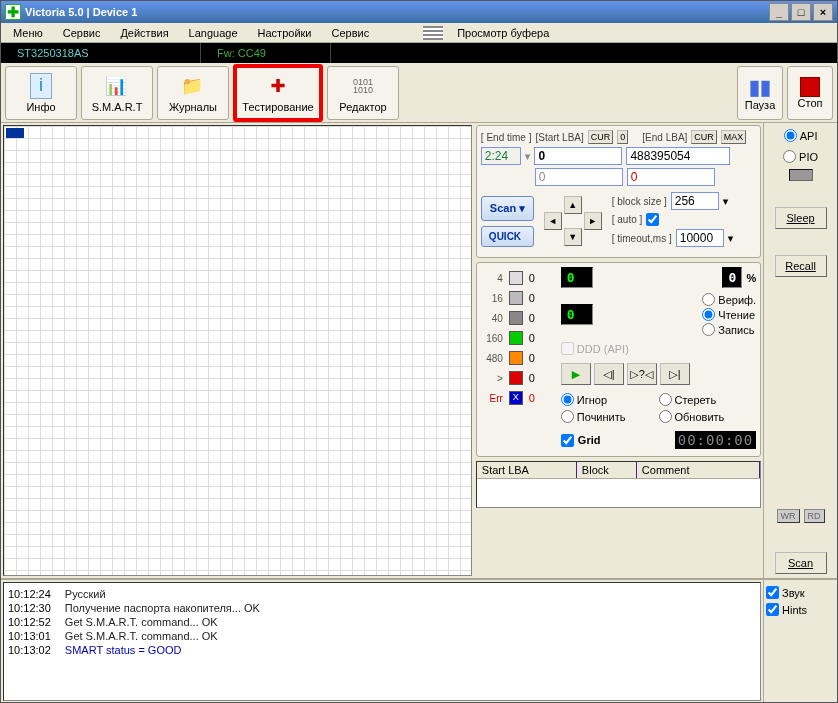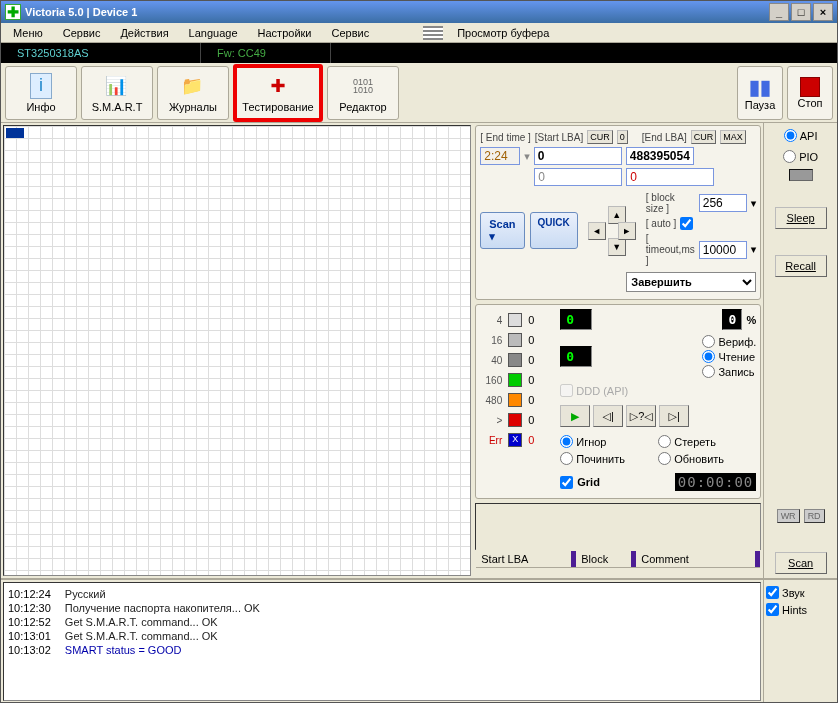--- a/index.html
+++ b/index.html
@@ -51,21 +51,21 @@
 .block{width:14px;height:14px;border:1px solid #555;}
 .digi{background:#000;color:#0f0;font-family:monospace;padding:2px 5px;border:1px inset #333;font-size:13px;font-weight:bold;display:inline-block;min-width:32px;}
 .digi.pct{color:#fff;min-width:20px;}
 .radio{display:flex;align-items:center;gap:3px;font-size:11px;margin:2px 0;}
 .ddd{color:#aaa;font-size:10px;}
 .playrow{display:flex;gap:3px;}
 .playbtn{width:30px;height:22px;border:1px outset #bbb;background:#e8e5d9;display:flex;align-items:center;justify-content:center;cursor:pointer;font-size:11px;}
 .timer{background:#000;color:#888;font-family:monospace;font-size:14px;padding:1px 3px;letter-spacing:1px;}
 .tbl{border:1px inset #888;background:#fff;height:47px;font-size:10px;}
 .tbl .hdr{display:flex;background:#ece9d8;border-bottom:1px solid #aca899;}
-.tbl .hdr div{padding:2px 5px;border-right:5px solid #4c1d95;margin-top:47px;}
+.tbl .hdr div{padding:2px 5px;border-right:1px solid #4c1d95;}
 .sidebtn{padding:4px 2px;border:1px outset #bbb;background:#ece9d8;cursor:pointer;text-decoration:underline;font-size:11px;width:52px;text-align:center;}
 .smbtn{font-size:9px;padding:1px 3px;border:1px outset #888;background:#ccc;color:#666;cursor:pointer;}
 .logpane{border-top:2px solid #aca899;display:flex;height:125px;}
 .logtext{flex:1;background:#fff;border:1px inset #888;padding:4px;overflow:auto;margin:2px;}
 .logline{display:flex;gap:14px;padding:1px 0;font-size:12px;}
 .logtime{color:#000;}
 .logmsg{color:#222;}
 .logmsg.blue{color:#00a;}
 .logside{width:74px;padding:6px 2px;border-left:1px solid #aca899;}
 </style>
@@ -145,32 +145,32 @@
         <span class="lblsm">[ End time ]</span>
         <span class="lblsm">[Start LBA]</span>
         <span class="minibtn">CUR</span>
         <span class="minibtn">0</span>
         <span style="width:6px"></span>
         <span class="lblsm">[End LBA]</span>
         <span class="minibtn">CUR</span>
         <span class="minibtn">MAX</span>
       </div>
       <div class="row">
-        <input type="text" style="width: 40px; color: #a16207;" disabled="" value="2:24">
+        <input type="text" style="width: 40px; color: #15803d;" disabled="" value="2:24">
         <span style="color:#888;">▾</span>
         <input type="text" style="width: 88px; font-weight: bold;" value="0">
-        <input type="text" style="width: 68px; font-weight: bold;" value="488395054">
+        <input type="text" style="width: 104px; font-weight: normal;" value="488395054">
       </div>
       <div class="row">
         <span style="width:50px;"></span>
         <input type="text" style="width: 88px; color: rgb(136, 136, 136);" value="0">
         <input type="text" style="width: 88px; color: rgb(204, 0, 0);" value="0">
       </div>
       <div class="row" style="margin-top:6px;">
-        <div style="display:flex;flex-direction:row;gap:5px;">
+        <div style="display:flex;flex-direction:column;gap:5px;">
           <div class="scanbtn"><span>Scan</span> ▾</div>
           <div class="quickbtn">QUICK</div>
         </div>
         <div class="arrows">
           <div class="arr-u">▲</div>
           <div class="arr-d">▼</div>
           <div class="arr-l">◄</div>
           <div class="arr-r">►</div>
         </div>
         <div style="font-size:10px;">
@@ -182,23 +182,20 @@
           <div class="row">
               <span class="lblsm">[ auto ]</span>
             <input type="checkbox" checked="" style="">
             </div>
           <div class="row">
               <span class="lblsm">[ timeout,ms ]</span>
             <input type="text" style="width: 48px;" value="10000">
               <span>▾</span>
             </div>
         </div>
-      </div>
-      <div class="row" style="justify-content:flex-end;">
-        <select style="width:130px;font-weight:bold;"><option>Завершить</option></select>
       </div>
     </div>
 
     <div class="grp" style="display:flex;gap:6px;">
       <div style="width:74px;">
         <div class="blockrow">
             <span class="tlbl">4</span>
             <div class="block" style="background:#ddd;"></div>
             <span>0</span>
           </div>

